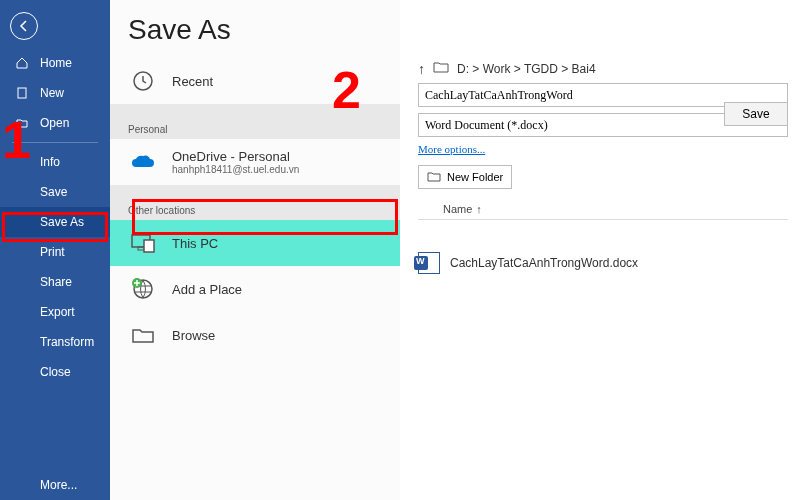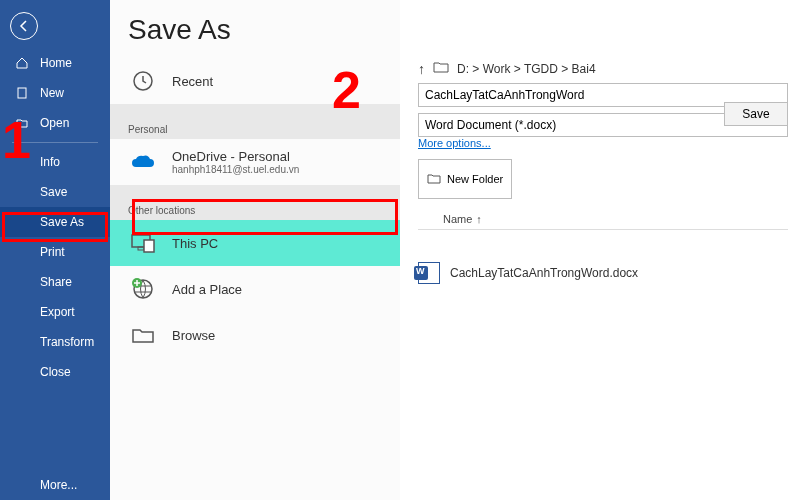--- a/index.html
+++ b/index.html
@@ -15,23 +15,23 @@
 .page-title { font-size: 28px; font-weight: 300; color: #222; padding: 14px 0 12px 18px; }
 .loc-item { display: flex; align-items: center; padding: 8px 0 8px 18px; gap: 14px; cursor: pointer; }
 .loc-item .lic { width: 30px; height: 30px; display: flex; align-items: center; justify-content: center; color: #555; }
 .loc-item .lt { font-size: 13px; color: #333; }
 .loc-item .lt .sub { font-size: 10px; color: #666; display: block; }
 .loc-header { background: #e8e8e8; font-size: 10px; color: #555; padding: 20px 0 4px 18px; }
 .loc-item.selected { background: #5eead4; }
 .right { flex: 1; background: #fff; display: flex; flex-direction: column; padding: 18px 12px 0 18px; position: relative; }
 .bc-row { display: flex; align-items: center; gap: 8px; margin-top: 42px; font-size: 12px; color: #333; }
 .bc-row .up { font-size: 14px; }
-.fn-input, .ft-input { width: 100%; height: 24px; border: 1px solid #bcbcbc; font-size: 12px; padding: 0 6px; margin-top: 6px; background: #fff; }
-.more-link { font-size: 11px; color: #0066cc; text-decoration: underline; cursor: pointer; }
-.newfolder-btn { display: inline-flex; align-items: center; gap: 6px; border: 1px solid #bcbcbc; font-size: 11px; padding: 12px 8px; margin-top: 10px; cursor: pointer; width: fit-content; background: #fff; }
+.fn-input, .ft-input { width: 100%; height: 24px; border: 1px solid #bcbcbc; font-size: 12px; padding: 0 6px; margin-top: 6px; background: #fff; font-family: Liberation Serif, serif; }
+.more-link { font-size: 11px; color: #0066cc; text-decoration: underline; margin-top: 6px; cursor: pointer; font-family: Liberation Serif, serif; }
+.newfolder-btn { display: inline-flex; align-items: center; gap: 6px; border: 1px solid #bcbcbc; font-size: 11px; padding: 4px 8px; margin-top: 10px; cursor: pointer; width: fit-content; background: #fff; }
 .col-head { font-size: 11px; color: #444; margin-top: 14px; display: flex; align-items: center; gap: 4px; padding-left: 25px; }
 .hr { height: 1px; background: #ddd; margin-top: 4px; }
 .file-row { display: flex; align-items: center; gap: 10px; margin-top: 32px; font-size: 12px; color: #333; }
 .word-icon { width: 22px; height: 22px; background: #fff; border: 1px solid #2b579a; position: relative; }
 .word-icon::before { content: ""; position: absolute; left: -5px; top: 3px; width: 14px; height: 14px; background: #2b579a; border-radius: 2px; }
 .word-icon::after { content: "W"; position: absolute; left: -3px; top: 3px; font-size: 9px; color: #fff; font-weight: bold; }
 .save-btn { position: absolute; right: 12px; top: 102px; width: 64px; height: 24px; border: 1px solid #bcbcbc; background: #f3f3f3; font-size: 12px; cursor: pointer; }
 .annot { position: absolute; font-size: 52px; font-weight: 900; color: #ff0000; z-index: 50; pointer-events: none; }
 .annot-box { position: absolute; border: 3px solid #ff0000; z-index: 49; pointer-events: none; }
 .deco { position: absolute; right: 0; top: 0; opacity: 0.15; }

